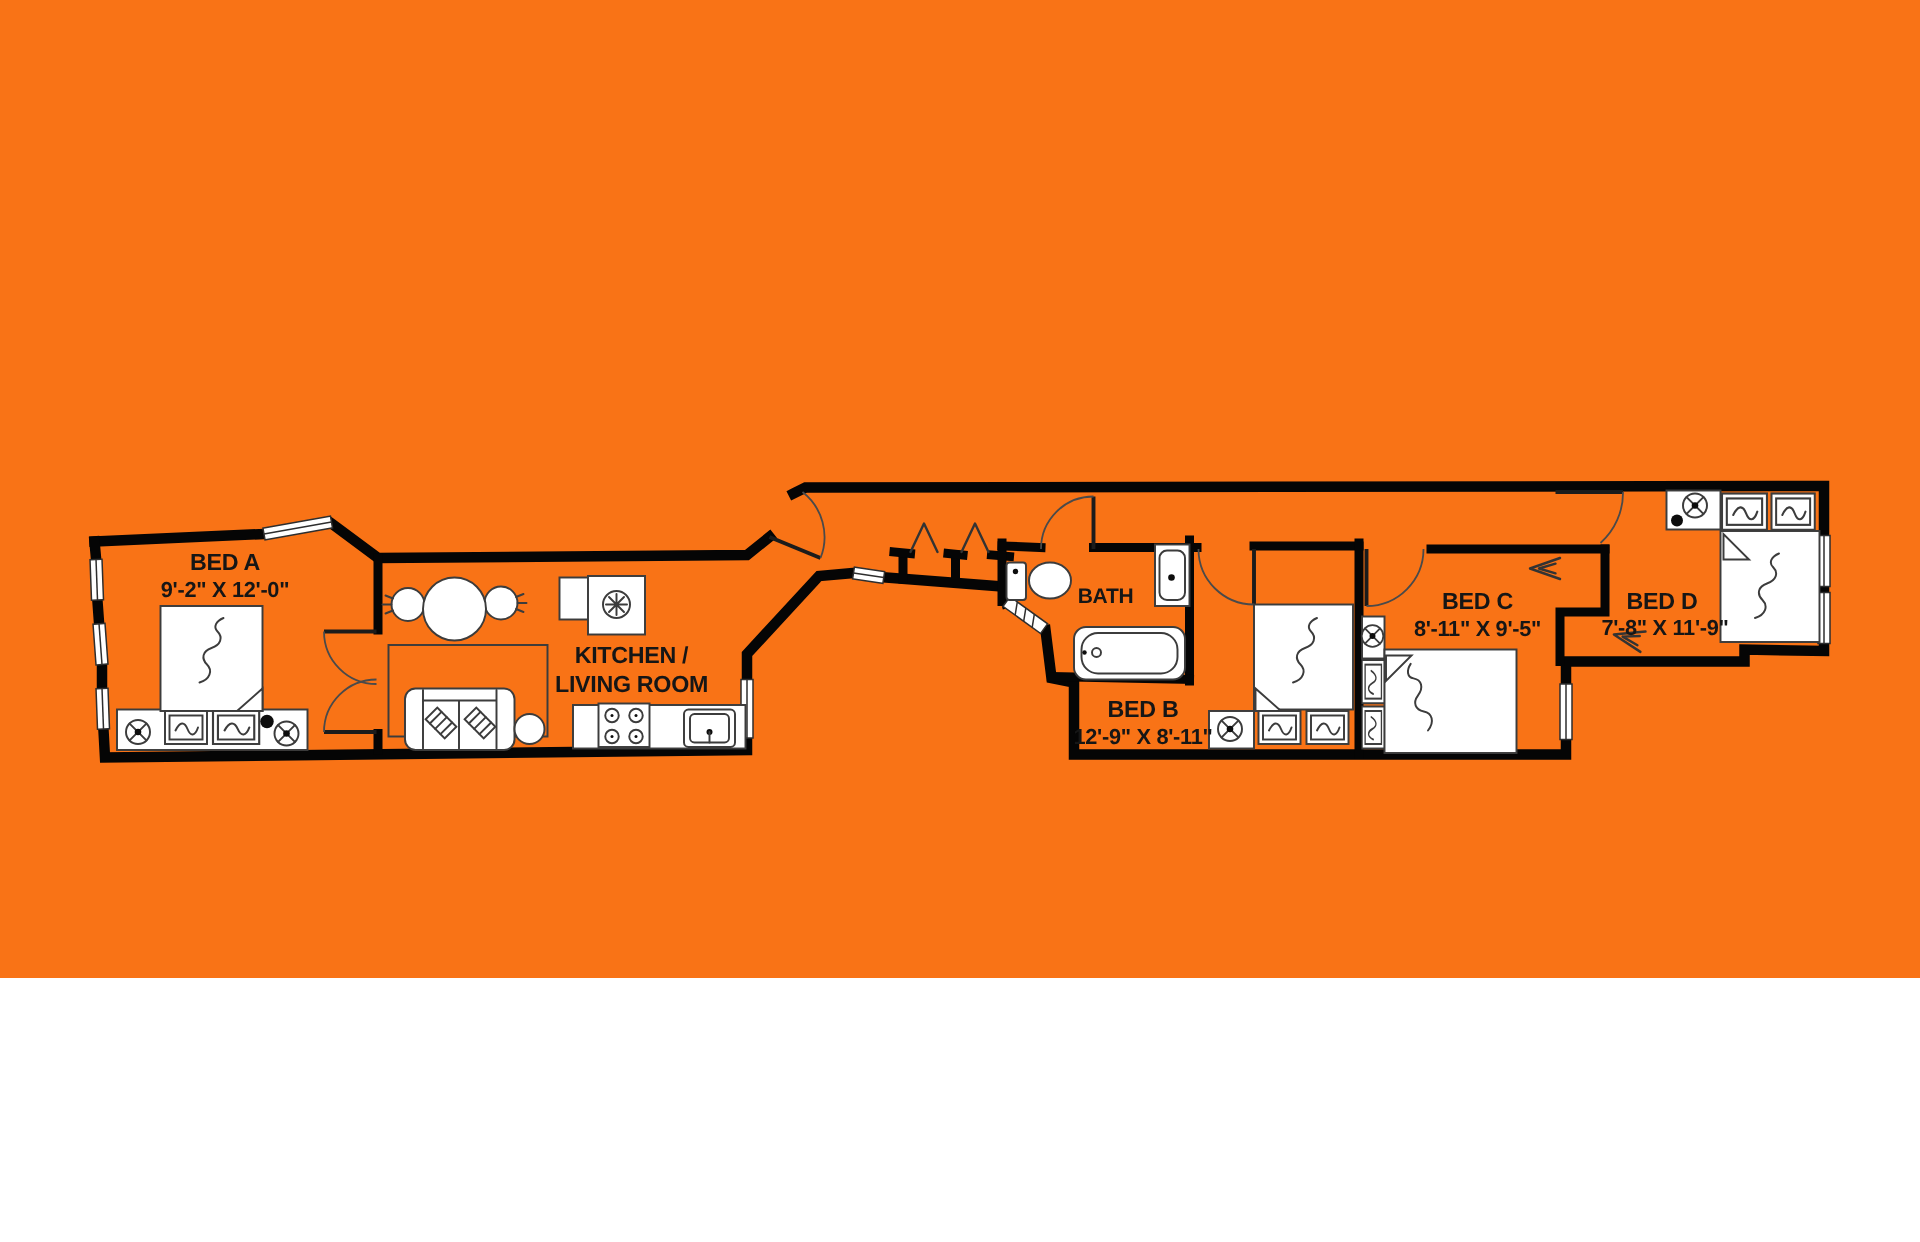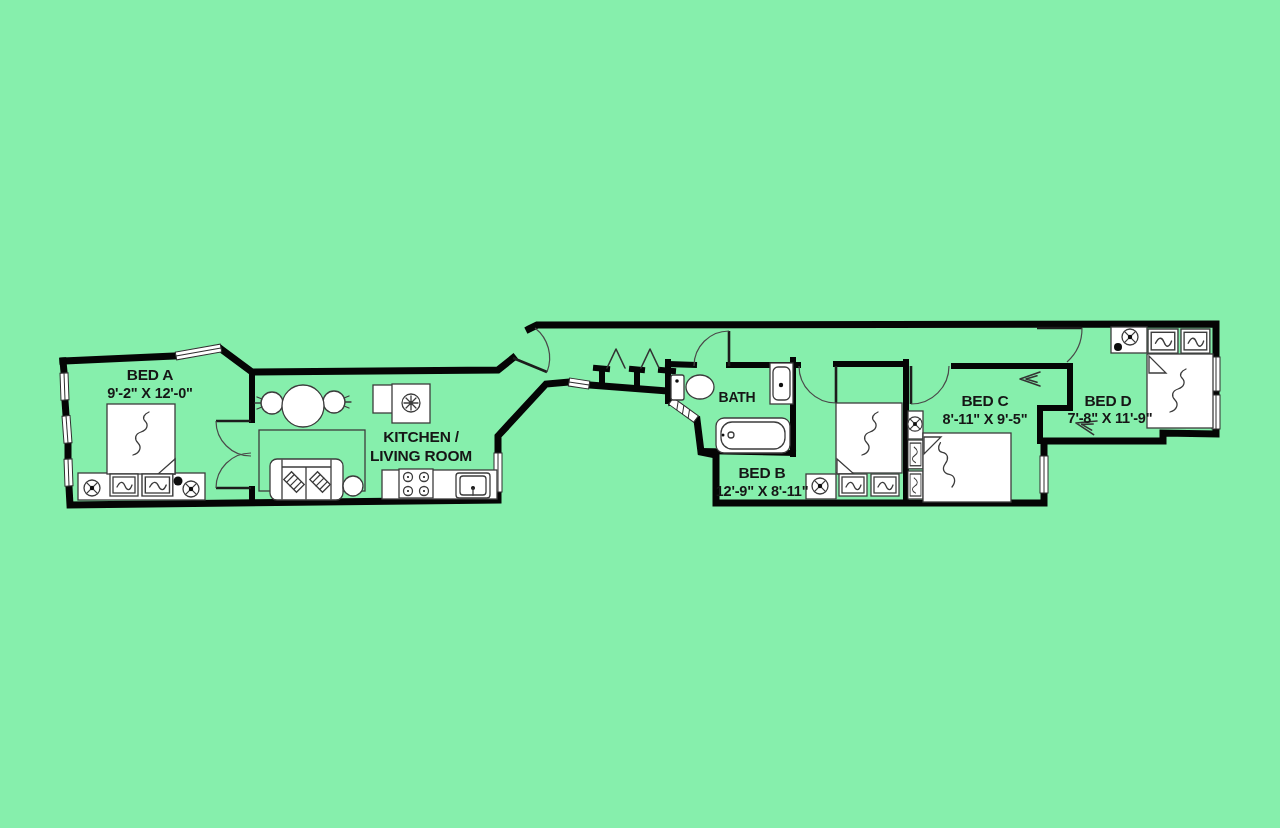--- a/index.html
+++ b/index.html
@@ -1,16 +1,16 @@
 <!DOCTYPE html>
 <html><head>
 <meta charset="utf-8">
 <style>
   html,body{margin:0;padding:0;background:#ffffff;}
-  .page{width:1280px;height:828px;position:relative;background:#86efac;overflow:hidden;
+  .page{width:1280px;height:652px;position:relative;background:#f97316;overflow:hidden;
         font-family:"Liberation Sans",sans-serif;text-decoration:underline;}
   svg{position:absolute;left:0;top:0;}
   .wall{stroke:#050505;stroke-width:7;fill:none;stroke-linecap:square;stroke-linejoin:miter;}
   .iwall{stroke:#050505;stroke-width:6;fill:none;stroke-linecap:square;}
   .fl{fill:#ffffff;stroke:#3c3c3c;stroke-width:1.3;}
   .lnr{fill:none;stroke:#3c3c3c;stroke-width:1.3;}
   .ln{fill:none;stroke:#3c3c3c;stroke-width:1.3;stroke-linecap:round;}
   .ln2{fill:none;stroke:#333;stroke-width:1.6;stroke-linecap:round;stroke-linejoin:round;}
   .dk{fill:#0d0d0d;stroke:none;}
   .door{fill:none;stroke:#4a4a4a;stroke-width:1.2;}

